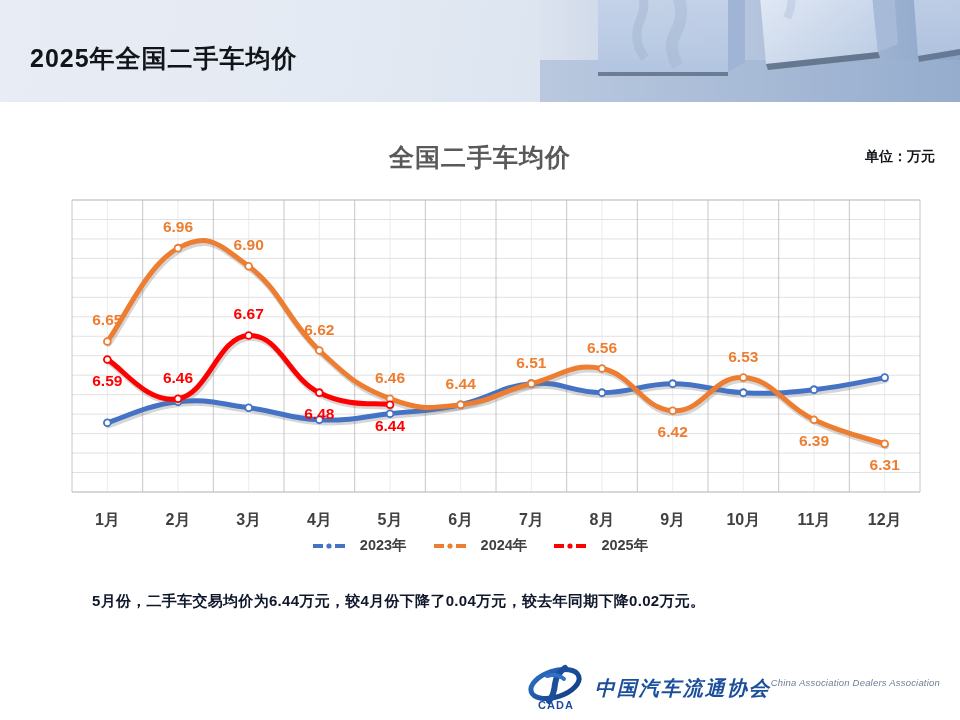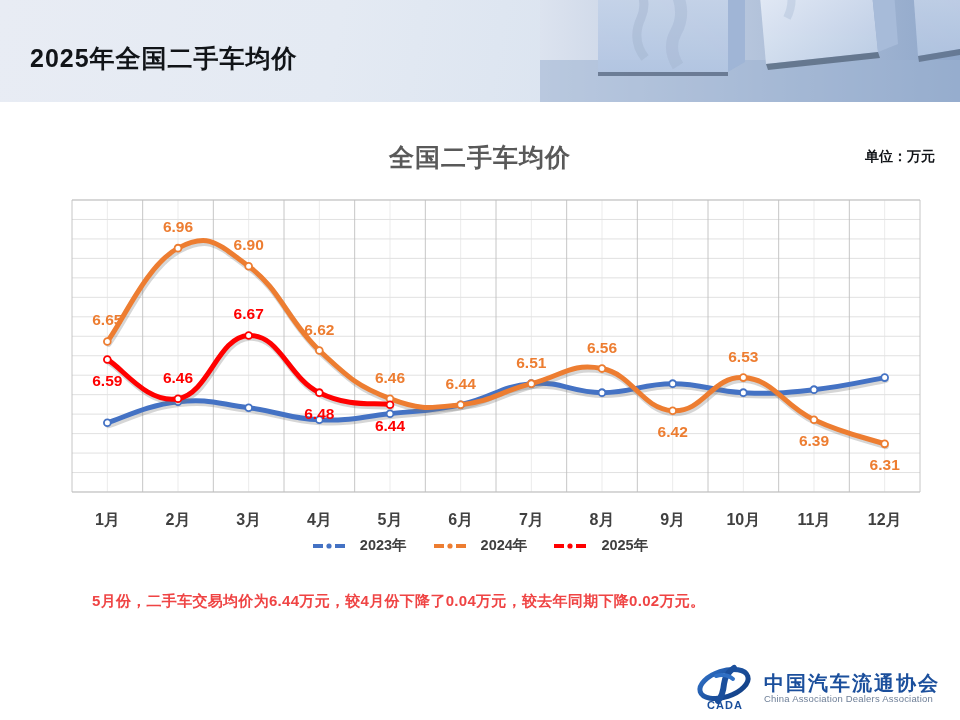--- a/index.html
+++ b/index.html
@@ -91,39 +91,40 @@
     white-space: nowrap;
   }
 
   
   .caption {
     position: absolute;
     left: 92px;
     top: 592px;
     font-size: 15px;
     font-weight: bold;
-    color: #ef4444;
+    color: #0f172a;
     letter-spacing: 0.3px;
     white-space: nowrap;
   }
 
   
   .logo {
     position: absolute;
     right: 20px;
     bottom: 8px;
     display: flex;
     align-items: center;
     gap: 8px;
   }
   .logo-text {
     display: flex;
-    flex-direction: column;
+    flex-direction: row;
     justify-content: flex-end;
     line-height: 1.05;
+    font-style: italic;
   }
   .logo-cn {
     font-size: 20px;
     font-weight: bold;
     color: #1b4f9c;
     letter-spacing: 2px;
     white-space: nowrap;
   }
   .logo-en {
     font-size: 9.5px;

